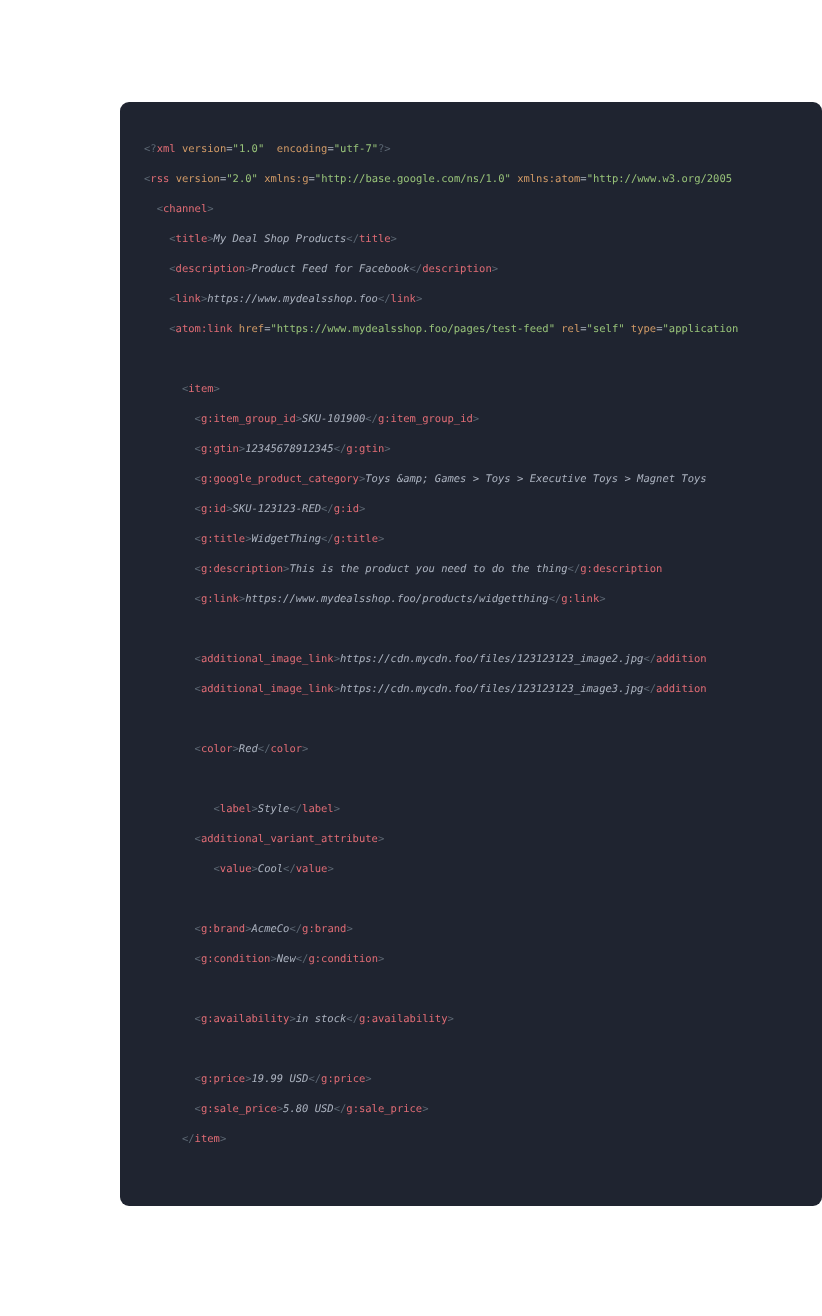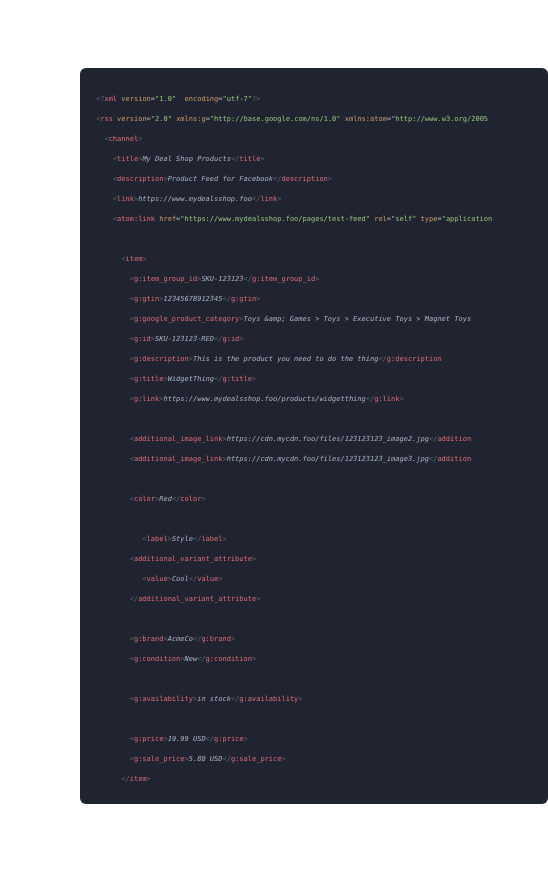--- a/index.html
+++ b/index.html
@@ -40,37 +40,36 @@
 <div class="code-block">
 <span class="ln"><span class="p">&lt;?</span><span class="tg">xml</span> <span class="at">version</span><span class="eq">=</span><span class="st">"<span>1.0</span>"</span>  <span class="at">encoding</span><span class="eq">=</span><span class="st">"<span>utf-7</span>"</span><span class="p">?&gt;</span></span>
 <span class="ln"><span class="p">&lt;</span><span class="tg">rss</span> <span class="at">version</span><span class="eq">=</span><span class="st">"<span>2.0</span>"</span> <span class="at">xmlns:g</span><span class="eq">=</span><span class="st">"<span>http://base.google.com/ns/1.0</span>"</span> <span class="at">xmlns:atom</span><span class="eq">=</span><span class="st">"<span>http://www.w3.org/2005</span></span></span>
 <span class="ln">  <span class="p">&lt;</span><span class="tg">channel</span><span class="p">&gt;</span></span>
 <span class="ln">    <span class="p">&lt;</span><span class="tg">title</span><span class="p">&gt;</span><span class="tx">My Deal Shop Products</span><span class="p">&lt;/</span><span class="tg">title</span><span class="p">&gt;</span></span>
 <span class="ln">    <span class="p">&lt;</span><span class="tg">description</span><span class="p">&gt;</span><span class="tx">Product Feed for Facebook</span><span class="p">&lt;/</span><span class="tg">description</span><span class="p">&gt;</span></span>
 <span class="ln">    <span class="p">&lt;</span><span class="tg">link</span><span class="p">&gt;</span><span class="tx">https://www.mydealsshop.foo</span><span class="p">&lt;/</span><span class="tg">link</span><span class="p">&gt;</span></span>
 <span class="ln">    <span class="p">&lt;</span><span class="tg">atom:link</span> <span class="at">href</span><span class="eq">=</span><span class="st">"<span>https://www.mydealsshop.foo/pages/test-feed</span>"</span> <span class="at">rel</span><span class="eq">=</span><span class="st">"<span>self</span>"</span> <span class="at">type</span><span class="eq">=</span><span class="st">"<span>application</span></span></span>
 <div class="blank"></div>
 <span class="ln">      <span class="p">&lt;</span><span class="tg">item</span><span class="p">&gt;</span></span>
-<span class="ln">        <span class="p">&lt;</span><span class="tg">g:item_group_id</span><span class="p">&gt;</span><span class="tx">SKU-123123</span><span class="p">&lt;/</span><span class="tg">g:item_group_id</span><span class="p">&gt;</span></span>
+<span class="ln">        <span class="p">&lt;</span><span class="tg">g:item_group_id</span><span class="p">&gt;</span><span class="tx">SKU-101900</span><span class="p">&lt;/</span><span class="tg">g:item_group_id</span><span class="p">&gt;</span></span>
 <span class="ln">        <span class="p">&lt;</span><span class="tg">g:gtin</span><span class="p">&gt;</span><span class="tx">12345678912345</span><span class="p">&lt;/</span><span class="tg">g:gtin</span><span class="p">&gt;</span></span>
 <span class="ln">        <span class="p">&lt;</span><span class="tg">g:google_product_category</span><span class="p">&gt;</span><span class="tx">Toys &amp;amp; Games &gt; Toys &gt; Executive Toys &gt; Magnet Toys</span></span>
 <span class="ln">        <span class="p">&lt;</span><span class="tg">g:id</span><span class="p">&gt;</span><span class="tx">SKU-123123-RED</span><span class="p">&lt;/</span><span class="tg">g:id</span><span class="p">&gt;</span></span>
+<span class="ln">        <span class="p">&lt;</span><span class="tg">g:title</span><span class="p">&gt;</span><span class="tx">WidgetThing</span><span class="p">&lt;/</span><span class="tg">g:title</span><span class="p">&gt;</span></span>
 <span class="ln">        <span class="p">&lt;</span><span class="tg">g:description</span><span class="p">&gt;</span><span class="tx">This is the product you need to do the thing</span><span class="p">&lt;/</span><span class="tg">g:description</span></span>
-<span class="ln">        <span class="p">&lt;</span><span class="tg">g:title</span><span class="p">&gt;</span><span class="tx">WidgetThing</span><span class="p">&lt;/</span><span class="tg">g:title</span><span class="p">&gt;</span></span>
 <span class="ln">        <span class="p">&lt;</span><span class="tg">g:link</span><span class="p">&gt;</span><span class="tx">https://www.mydealsshop.foo/products/widgetthing</span><span class="p">&lt;/</span><span class="tg">g:link</span><span class="p">&gt;</span></span>
 <div class="blank"></div>
 <span class="ln">        <span class="p">&lt;</span><span class="tg">additional_image_link</span><span class="p">&gt;</span><span class="tx">https://cdn.mycdn.foo/files/123123123_image2.jpg</span><span class="p">&lt;/</span><span class="tg">addition</span></span>
 <span class="ln">        <span class="p">&lt;</span><span class="tg">additional_image_link</span><span class="p">&gt;</span><span class="tx">https://cdn.mycdn.foo/files/123123123_image3.jpg</span><span class="p">&lt;/</span><span class="tg">addition</span></span>
 <div class="blank"></div>
 <span class="ln">        <span class="p">&lt;</span><span class="tg">color</span><span class="p">&gt;</span><span class="tx">Red</span><span class="p">&lt;/</span><span class="tg">color</span><span class="p">&gt;</span></span>
 <div class="blank"></div>
 <span class="ln">           <span class="p">&lt;</span><span class="tg">label</span><span class="p">&gt;</span><span class="tx">Style</span><span class="p">&lt;/</span><span class="tg">label</span><span class="p">&gt;</span></span>
 <span class="ln">        <span class="p">&lt;</span><span class="tg">additional_variant_attribute</span><span class="p">&gt;</span></span>
 <span class="ln">           <span class="p">&lt;</span><span class="tg">value</span><span class="p">&gt;</span><span class="tx">Cool</span><span class="p">&lt;/</span><span class="tg">value</span><span class="p">&gt;</span></span>
-<span class="ln">        <span class="p">&lt;/</span><span class="tg">additional_variant_attribute</span><span class="p">&gt;</span></span>
 <div class="blank"></div>
 <span class="ln">        <span class="p">&lt;</span><span class="tg">g:brand</span><span class="p">&gt;</span><span class="tx">AcmeCo</span><span class="p">&lt;/</span><span class="tg">g:brand</span><span class="p">&gt;</span></span>
 <span class="ln">        <span class="p">&lt;</span><span class="tg">g:condition</span><span class="p">&gt;</span><span class="tx">New</span><span class="p">&lt;/</span><span class="tg">g:condition</span><span class="p">&gt;</span></span>
 <div class="blank"></div>
 <span class="ln">        <span class="p">&lt;</span><span class="tg">g:availability</span><span class="p">&gt;</span><span class="tx">in stock</span><span class="p">&lt;/</span><span class="tg">g:availability</span><span class="p">&gt;</span></span>
 <div class="blank"></div>
 <span class="ln">        <span class="p">&lt;</span><span class="tg">g:price</span><span class="p">&gt;</span><span class="tx">19.99 USD</span><span class="p">&lt;/</span><span class="tg">g:price</span><span class="p">&gt;</span></span>
 <span class="ln">        <span class="p">&lt;</span><span class="tg">g:sale_price</span><span class="p">&gt;</span><span class="tx">5.80 USD</span><span class="p">&lt;/</span><span class="tg">g:sale_price</span><span class="p">&gt;</span></span>
 <span class="ln">      <span class="p">&lt;/</span><span class="tg">item</span><span class="p">&gt;</span></span>
 

